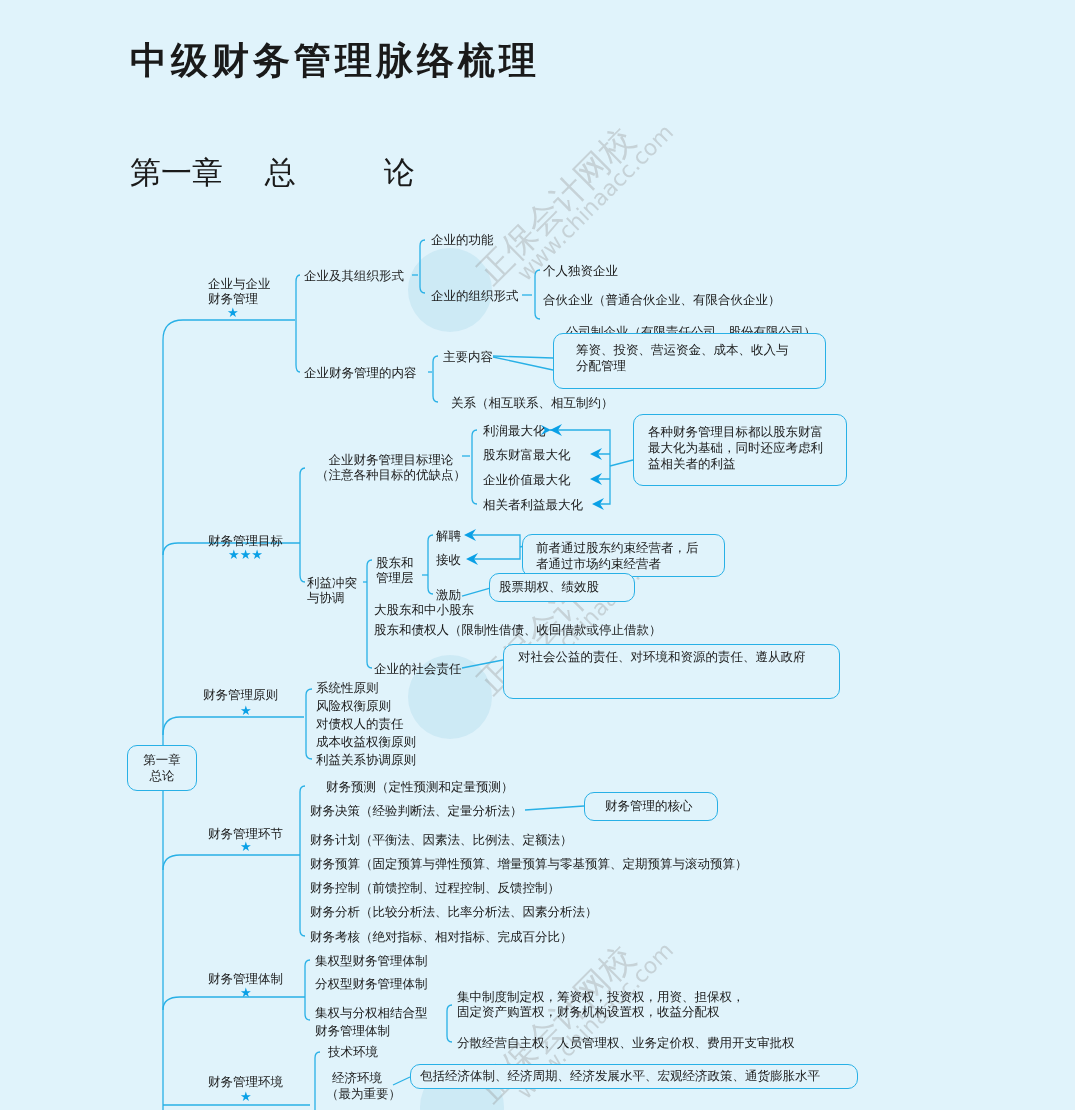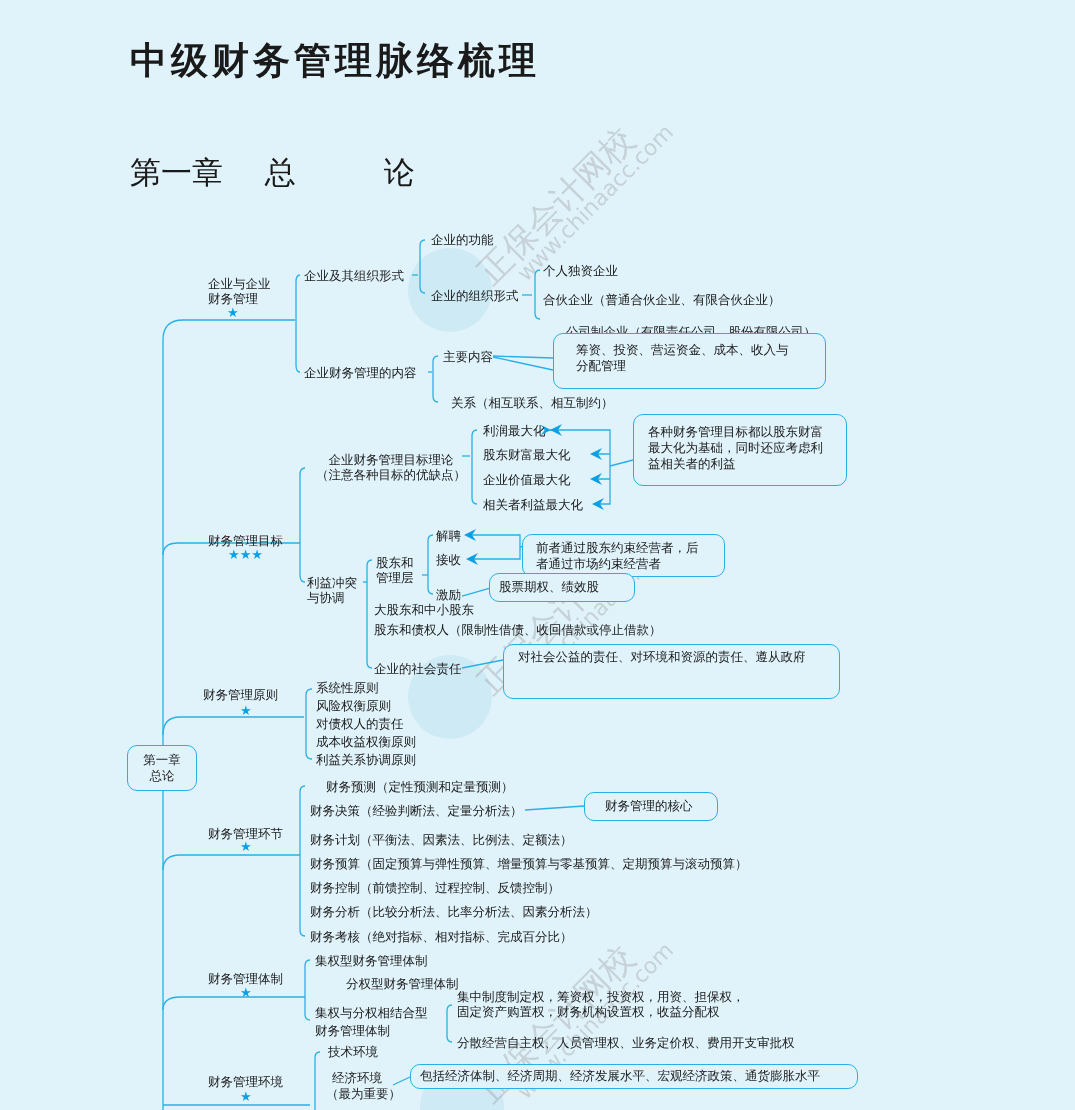--- a/index.html
+++ b/index.html
@@ -181,21 +181,21 @@
 <div class="abs t" style="left:310px;top:880px;">财务控制（前馈控制、过程控制、反馈控制）</div>
 <div class="abs t" style="left:310px;top:904px;">财务分析（比较分析法、比率分析法、因素分析法）</div>
 <div class="abs t" style="left:310px;top:929px;">财务考核（绝对指标、相对指标、完成百分比）</div>
 <div class="box" style="left:584px;top:792px;width:134px;height:29px;padding:5px 0 0 20px;">
   <div>财务管理的核心</div>
 </div>
 
 <div class="abs t" style="left:208px;top:971px;">财务管理体制</div>
 <div class="abs star" style="left:240px;top:986px;">★</div>
 <div class="abs t" style="left:315px;top:953px;">集权型财务管理体制</div>
-<div class="abs t" style="left:315px;top:976px;margin-left:31px;">分权型财务管理体制</div>
+<div class="abs t" style="left:315px;top:976px;">分权型财务管理体制</div>
 <div class="abs t" style="left:315px;top:1004px;line-height:18px;">
   <div>集权与分权相结合型</div>
   <div>财务管理体制</div>
 </div>
 <div class="abs t" style="left:457px;top:989px;">
   <div>集中制度制定权，筹资权，投资权，用资、担保权，</div>
   <div>固定资产购置权，财务机构设置权，收益分配权</div>
 </div>
 <div class="abs t" style="left:457px;top:1035px;">分散经营自主权、人员管理权、业务定价权、费用开支审批权</div>
 

